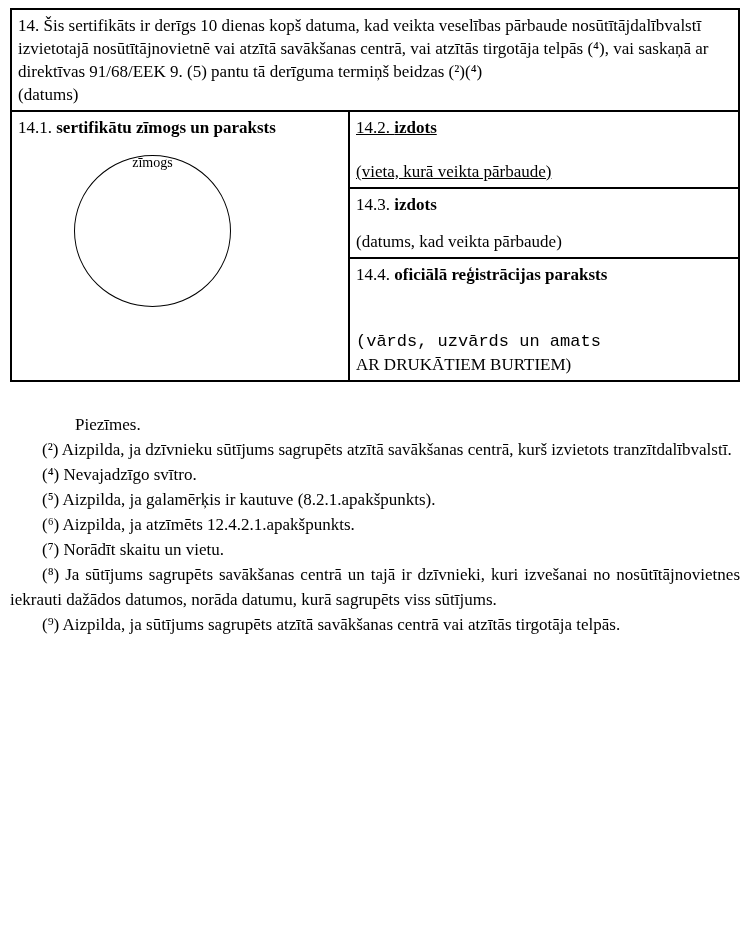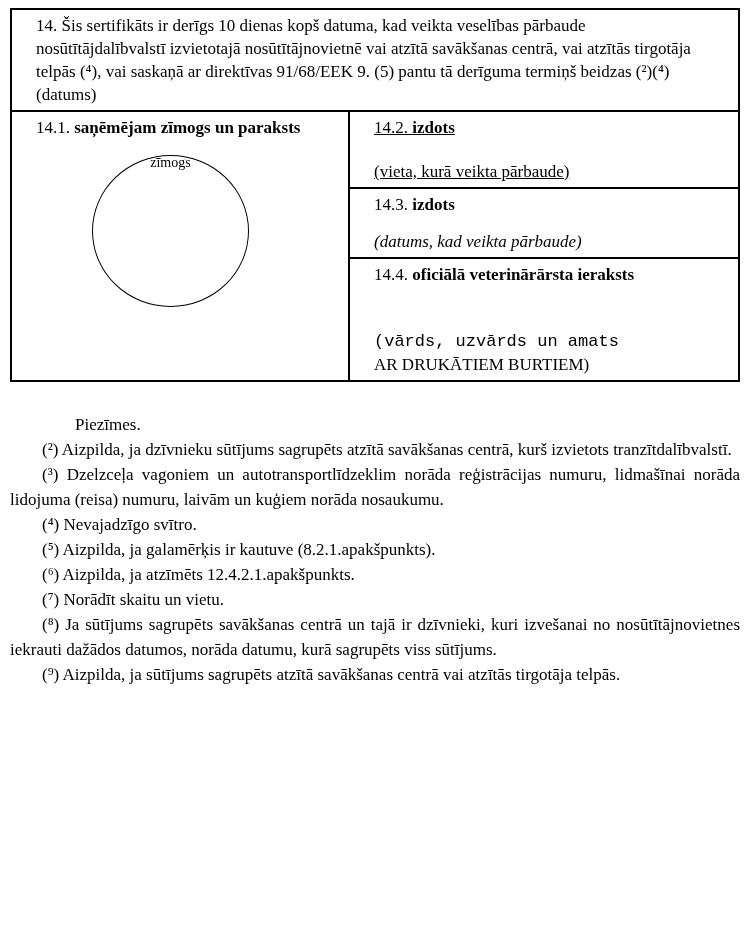--- a/index.html
+++ b/index.html
@@ -20,30 +20,30 @@
     overflow: hidden;
   }
   table.cert {
     border-collapse: collapse;
     width: 730px;
     table-layout: fixed;
   }
   table.cert td {
     border: 2px solid #000;
     vertical-align: top;
-    padding: 4px 24px;
+    padding: 4px 6px;
     box-sizing: border-box;
   }
   .b { font-weight: bold; }
   .section14-caption { margin-top: 0; }
   td.cell-14-2 { height: 70px; text-decoration: underline; }
   td.cell-14-3 { height: 60px; }
   td.cell-14-4 { height: 110px; }
   .cap-142 { margin-top: 21px; }
-  .cap-143 { margin-top: 14px; font-style: italic; }
+  .cap-143 { margin-top: 14px; }
   .cap-144 { margin-top: 44px; font-family: Liberation Mono, monospace; }
   .stamp-circle {
     width: 155px;
     height: 150px;
     border: 1px solid #000;
     border-radius: 50%;
     margin: 16px 0 6px 56px;
     display: flex;
     align-items: flex-start;
     justify-content: center;
@@ -82,21 +82,21 @@
           <span>14.</span>
           <span>Šis sertifikāts ir derīgs 10 dienas kopš datuma, kad veikta veselības pārbaude nosūtītājdalībvalstī izvietotajā nosūtītājnovietnē vai atzītā savākšanas centrā, vai atzītās tirgotāja telpās (⁴), vai saskaņā ar direktīvas 91/68/EEK 9. (5) pantu tā derīguma termiņš beidzas (²)(⁴)</span>
         </div>
         <div class="section14-caption">(datums)</div>
       </td>
     </tr>
     <tr>
       <td rowspan="3">
         <div>
           <span>14.1.</span>
-          <span class="b">saņēmējam zīmogs un paraksts</span>
+          <span class="b">sertifikātu zīmogs un paraksts</span>
         </div>
         <div class="stamp-circle">
           <span>zīmogs</span>
         </div>
       </td>
       <td class="cell-14-2">
         <div>
           <span>14.2.</span>
           <span class="b">izdots</span>
         </div>
@@ -109,33 +109,32 @@
           <span>14.3.</span>
           <span class="b">izdots</span>
         </div>
         <div class="cap-143">(datums, kad veikta pārbaude)</div>
       </td>
     </tr>
     <tr>
       <td class="cell-14-4">
         <div>
           <span>14.4.</span>
-          <span class="b">oficiālā veterinārārsta ieraksts</span>
+          <span class="b">oficiālā reģistrācijas paraksts</span>
         </div>
         <div class="cap-144">(vārds, uzvārds un amats</div>
         <div>AR DRUKĀTIEM BURTIEM)</div>
       </td>
     </tr>
   </tbody>
     </table>
 
   <div class="notes">
     <p class="notes-title">Piezīmes.</p>
     <p class="note">(²) Aizpilda, ja dzīvnieku sūtījums sagrupēts atzītā savākšanas centrā, kurš izvietots tranzītdalībvalstī.</p>
-    <p class="note">(³) Dzelzceļa vagoniem un autotransportlīdzeklim norāda reģistrācijas numuru, lidmašīnai norāda lidojuma (reisa) numuru, laivām un kuģiem norāda nosaukumu.</p>
     <p class="note">(⁴) Nevajadzīgo svītro.</p>
     <p class="note">(⁵) Aizpilda, ja galamērķis ir kautuve (8.2.1.apakšpunkts).</p>
     <p class="note">(⁶) Aizpilda, ja atzīmēts 12.4.2.1.apakšpunkts.</p>
     <p class="note">(⁷) Norādīt skaitu un vietu.</p>
     <p class="note">(⁸) Ja sūtījums sagrupēts savākšanas centrā un tajā ir dzīvnieki, kuri izvešanai no nosūtītājnovietnes iekrauti dažādos datumos, norāda datumu, kurā sagrupēts viss sūtījums.</p>
     <p class="note">(⁹) Aizpilda, ja sūtījums sagrupēts atzītā savākšanas centrā vai atzītās tirgotāja telpās.</p>
   </div>
 
 </div>
 

